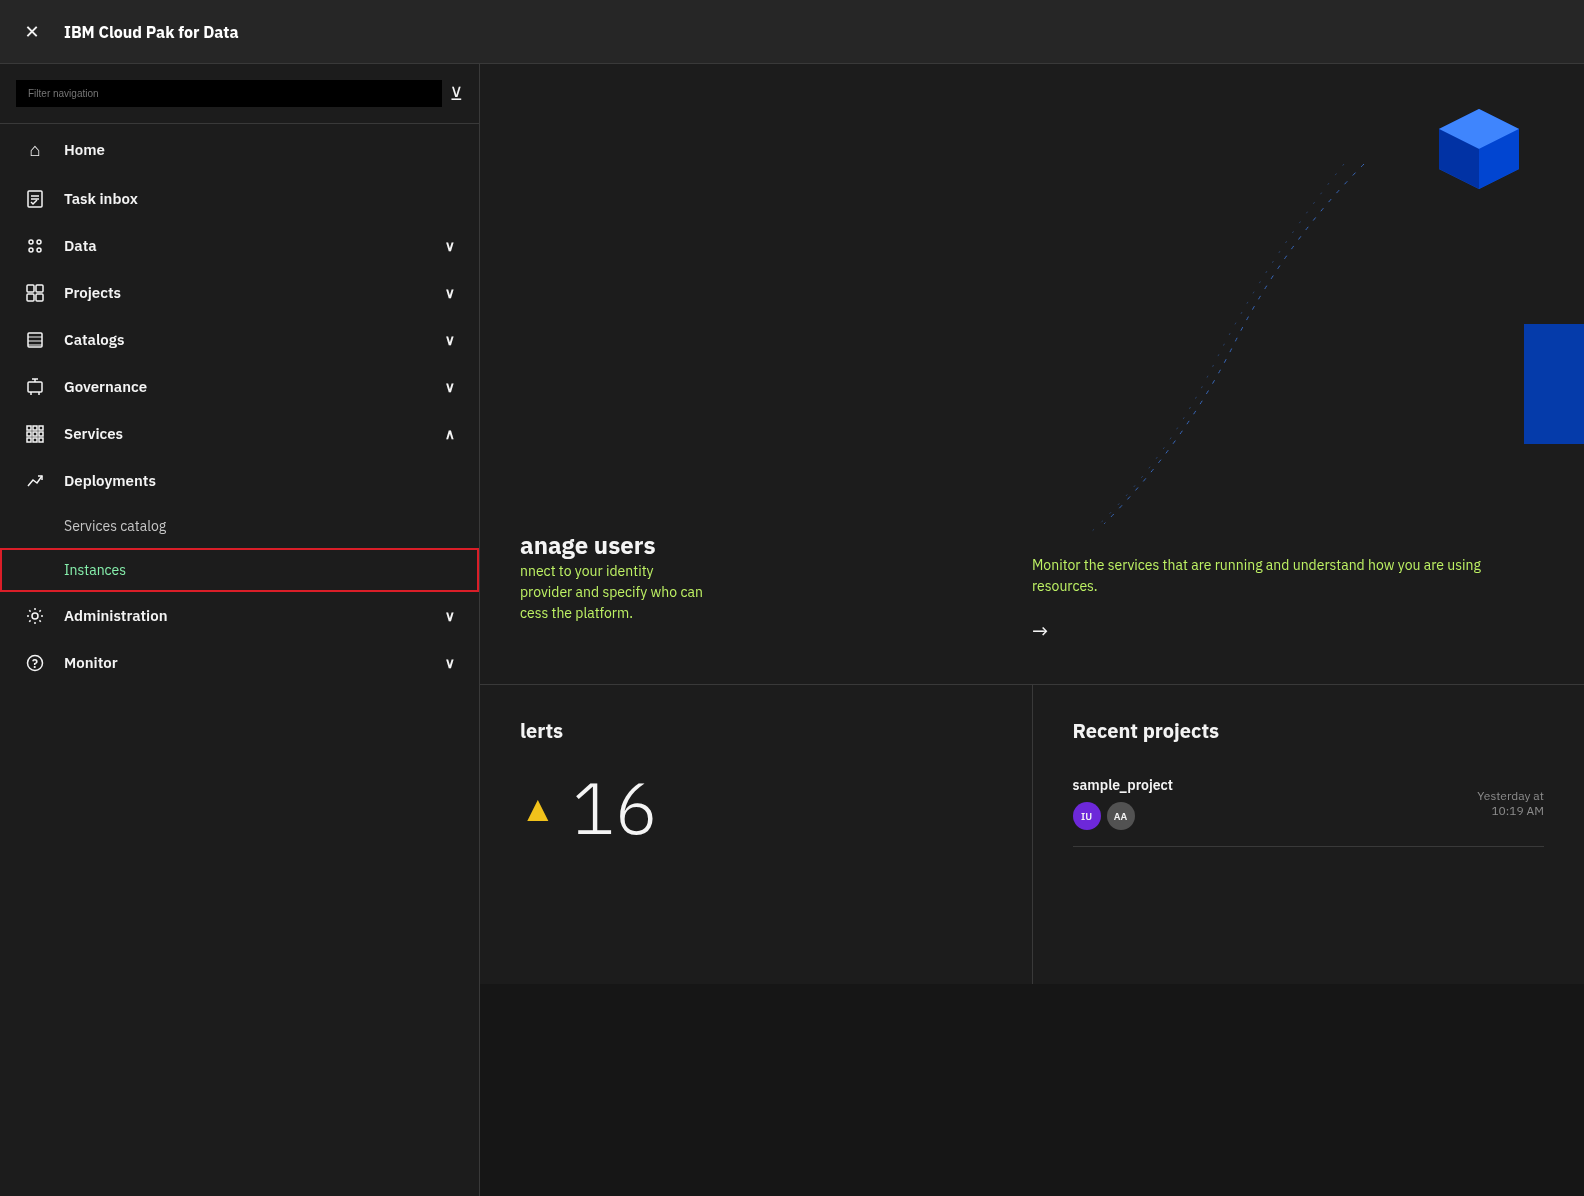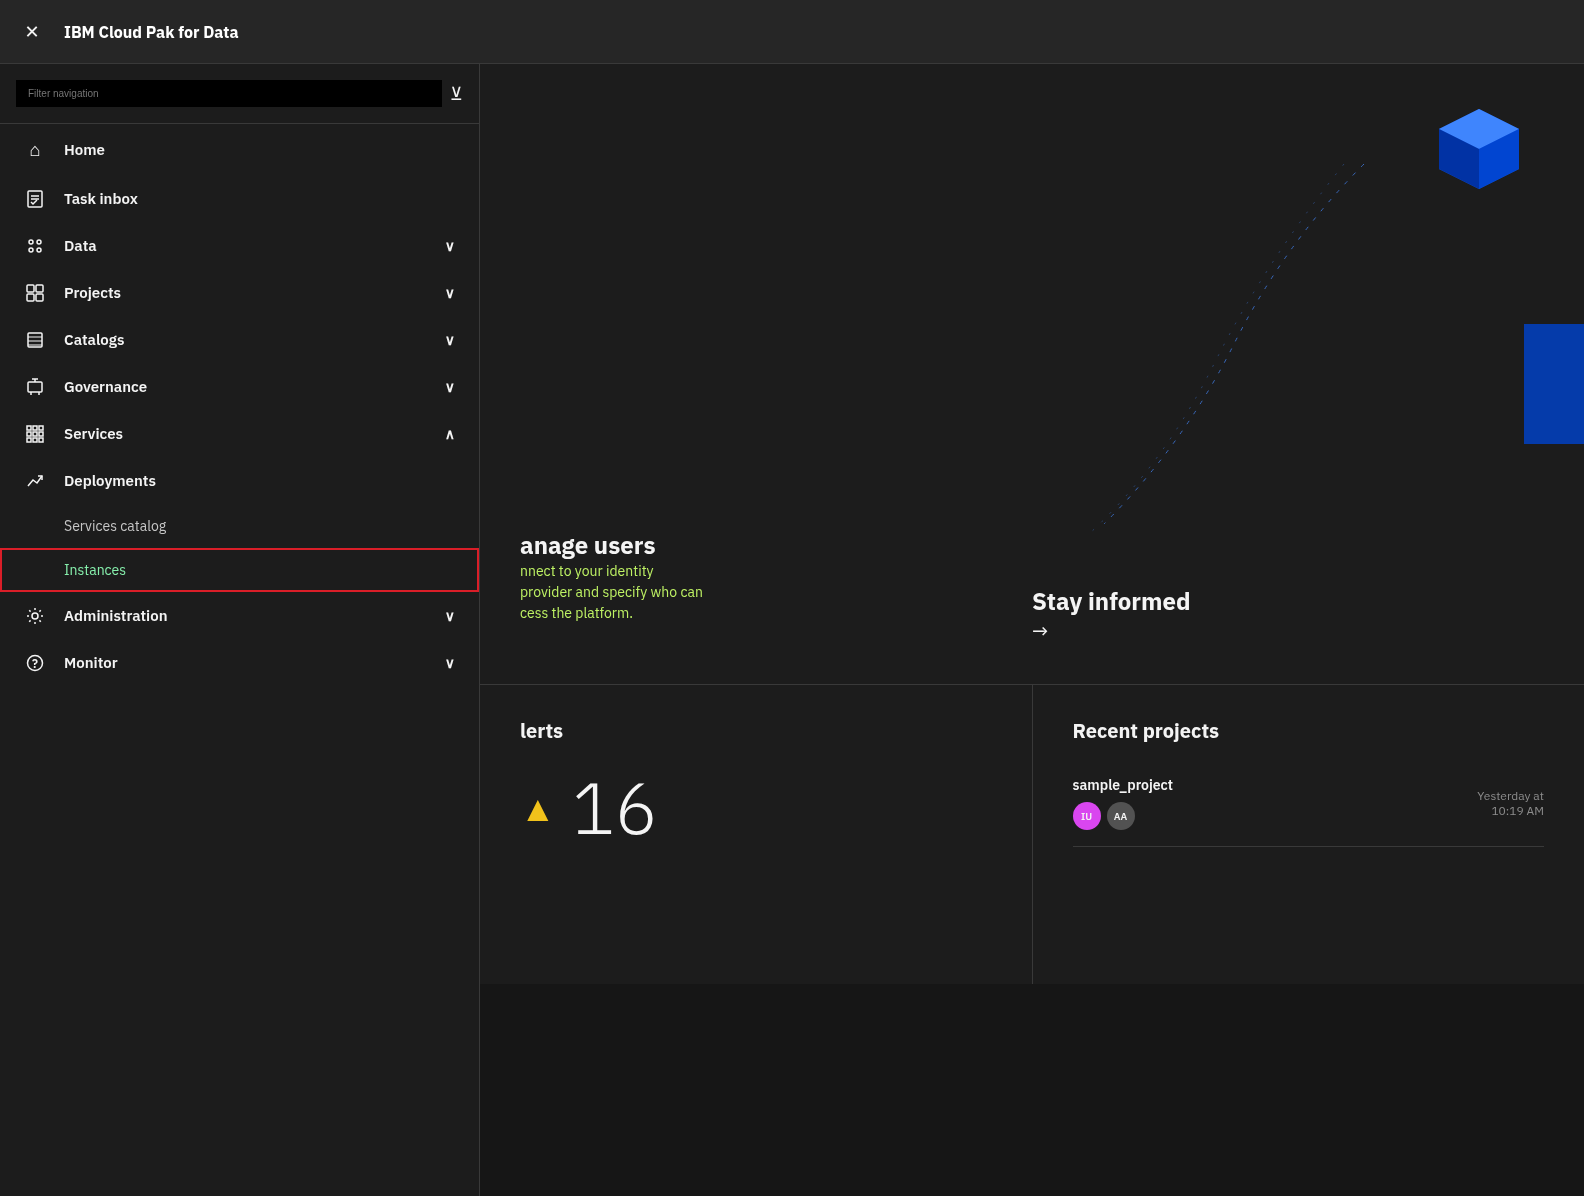--- a/index.html
+++ b/index.html
@@ -242,21 +242,21 @@
       height: 28px;
       border-radius: 50%;
       background: #393939;
       display: flex;
       align-items: center;
       justify-content: center;
       font-size: 10px;
       font-weight: 600;
       color: #f4f4f4;
     }
-    .avatar.iu { background: #d946ef; }
+    .avatar.iu { background: #6d28d9; }
     .avatar.aa { background: #525252; }
     .project-time {
       font-size: 12px;
       color: #8d8d8d;
       text-align: right;
     }
 
     
     .cube-svg {
       position: absolute;
@@ -432,21 +432,21 @@
       </svg>
 
       <div style="position:absolute;right:0;top:260px;width:60px;height:120px;background:#0043ce;opacity:0.8;"></div>
 
       <div class="hero-cards">
         <div class="hero-card">
           <h2>anage users</h2>
           <p>nnect to your identity<br>provider and specify who can<br>cess the platform.</p>
         </div>
         <div class="hero-card">
-          <h2>Stay informed</h2>
+          <p>Monitor the services that are running and understand how you are using resources.</p>
           <div class="arrow-link">→</div>
         </div>
       </div>
     </div>
 
     <div class="bottom-section">
 
       <div class="bottom-card">
         <h3>lerts</h3>
         <div class="alerts-number">

